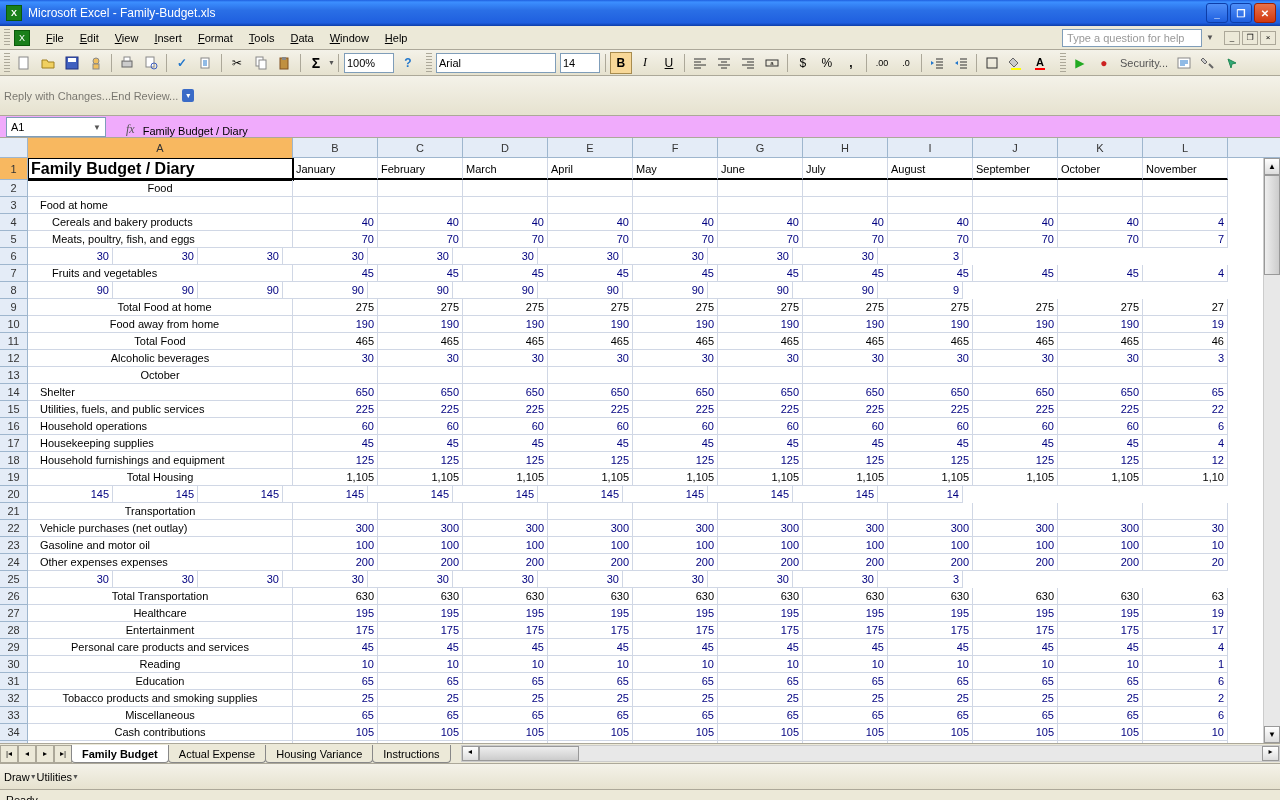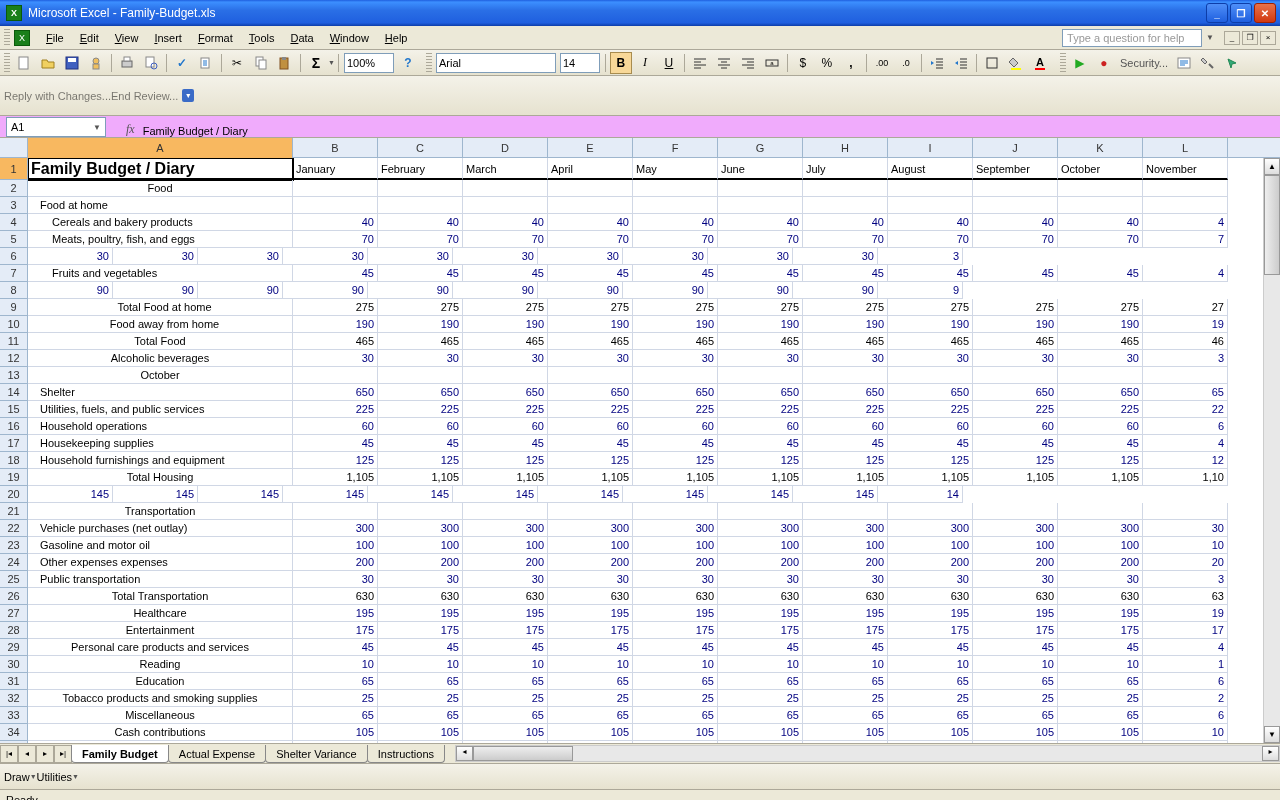--- a/index.html
+++ b/index.html
@@ -731,21 +731,20 @@
           <div class="cell colM num">200</div>
           <div class="cell colM num">200</div>
           <div class="cell colM num">200</div>
           <div class="cell colM num">200</div>
           <div class="cell colM num">200</div>
           <div class="cell colM num">200</div>
           <div class="cell colM num">200</div>
           <div class="cell colM num">20</div>
         </div>
         <div class="row">
-          <div class="cell colA ind1">Public transportation</div>
           <div class="cell colM num">30</div>
           <div class="cell colM num">30</div>
           <div class="cell colM num">30</div>
           <div class="cell colM num">30</div>
           <div class="cell colM num">30</div>
           <div class="cell colM num">30</div>
           <div class="cell colM num">30</div>
           <div class="cell colM num">30</div>
           <div class="cell colM num">30</div>
           <div class="cell colM num">30</div>
@@ -901,21 +900,21 @@
 </div>
 
 <div class="sheettabs">
   <div class="navbtn">|◂</div>
   <div class="navbtn">◂</div>
   <div class="navbtn">▸</div>
   <div class="navbtn">▸|</div>
   <div id="sheets" style="display:flex;">
       <div class="tab active">Family Budget</div>
       <div class="tab">Actual Expense</div>
-      <div class="tab">Shelter Variance</div>
+      <div class="tab">Housing Variance</div>
       <div class="tab">Instructions</div>
     </div>
   <div class="hscroll">
     <div class="hsbtn">◂</div>
     <div class="hsthumb"></div>
     <div style="flex:1"></div>
     <div class="hsbtn">▸</div>
   </div>
 </div>
 

